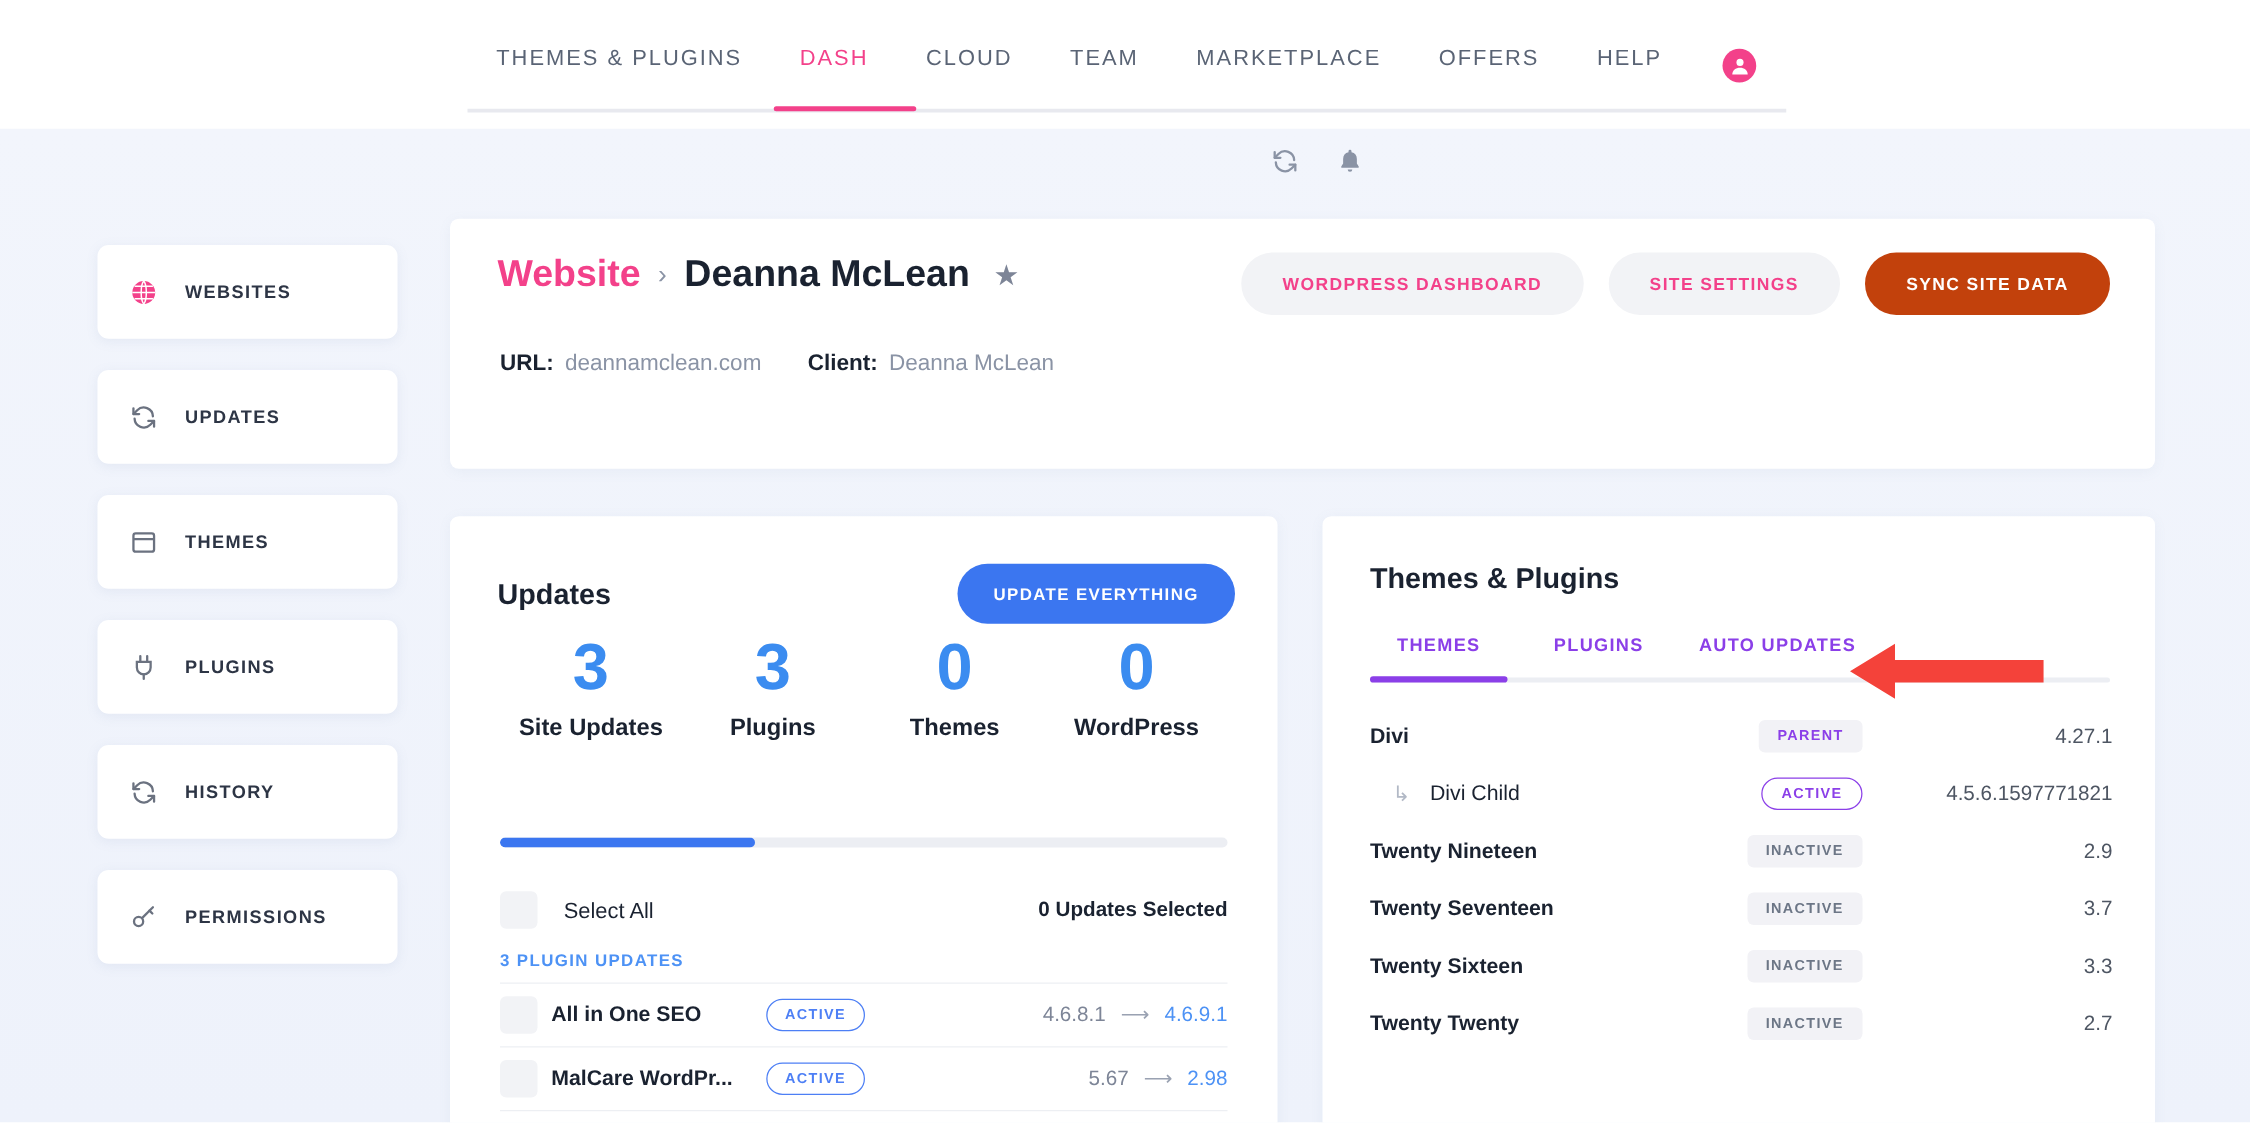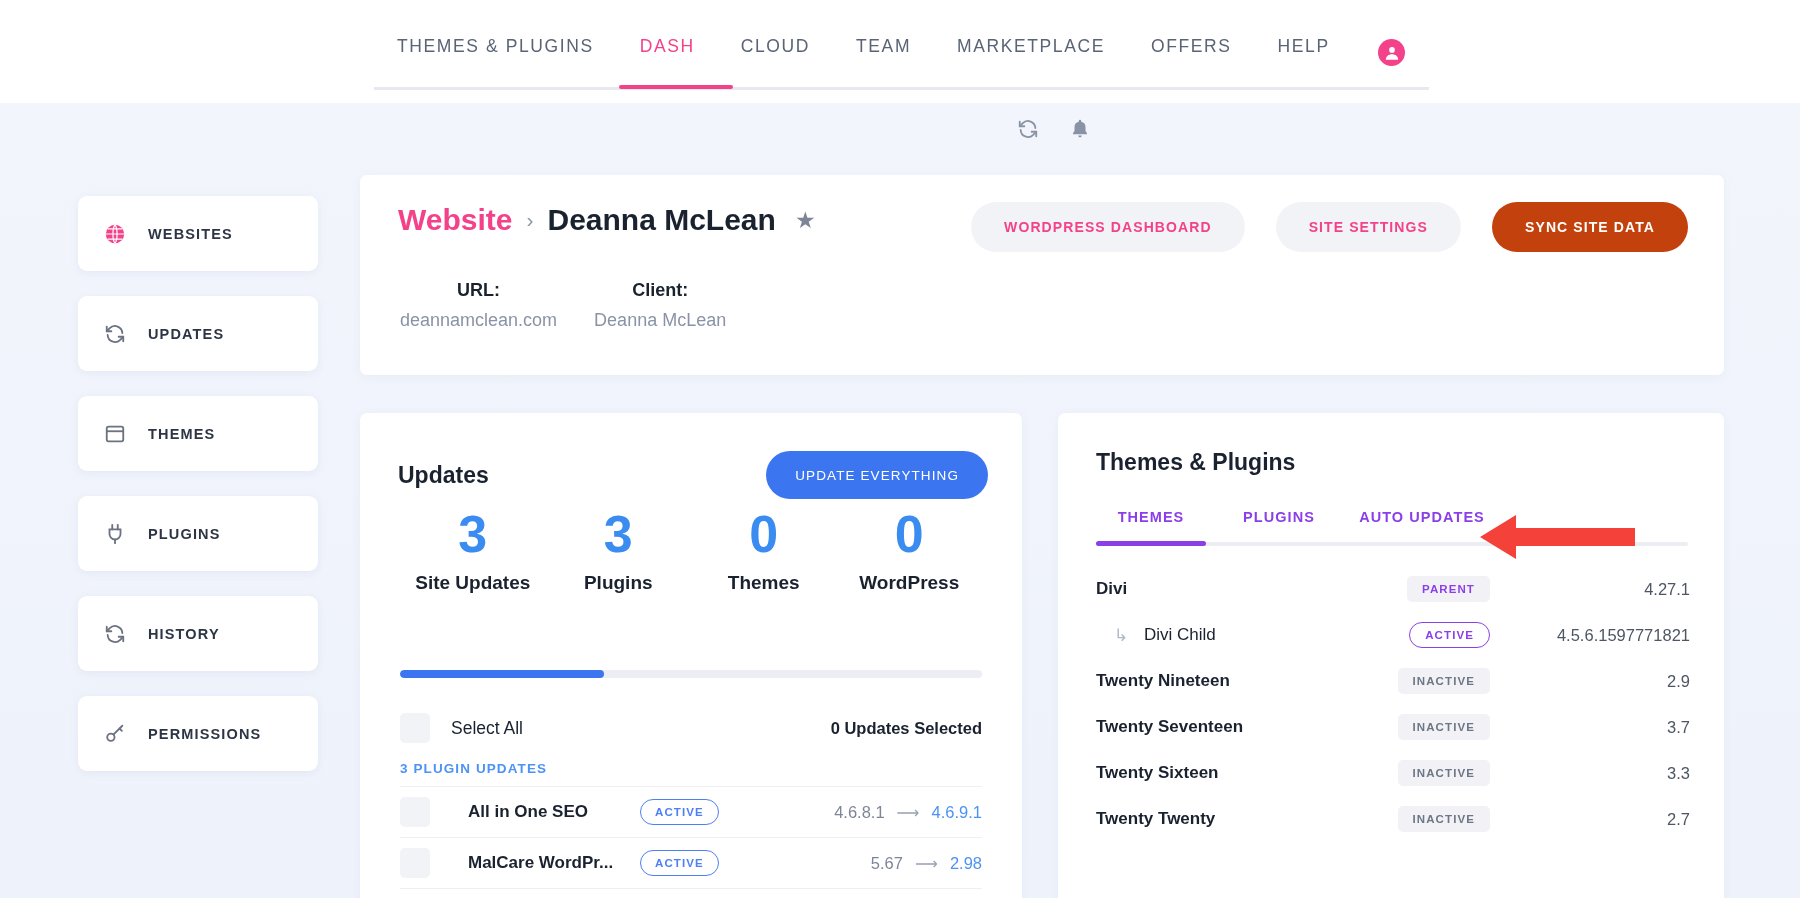--- a/index.html
+++ b/index.html
@@ -85,27 +85,27 @@
   .bc-website { font-size: 30px; font-weight: 700; color: #f3418a; cursor: pointer; }
   .bc-sep { font-size: 21px; color: #8a93a5; font-weight: 400; }
   .bc-title { font-size: 30px; font-weight: 700; color: #1a2230; }
   .bc-star { font-size: 23px; color: #7d8597; margin-left: 5px; cursor: pointer; }
 
   .site-meta {
     position: absolute; left: 40px; top: 105px;
     display: flex; align-items: center; gap: 37px;
     font-size: 18px;
   }
-  .meta-group { display: flex; align-items: center; gap: 9px; flex-direction: column; }
+  .meta-group { display: flex; align-items: flex-end; gap: 9px; }
   .meta-k { font-weight: 700; color: #1a2230; }
   .meta-v { color: #8a93a5; }
 
   .site-actions {
     position: absolute; right: 36px; top: 27px;
-    display: flex; align-items: center; gap: 31px;
+    display: flex; align-items: center; gap: 20px;
   }
   .btn {
     border: none; border-radius: 26px; cursor: pointer;
     font-family: inherit; font-size: 14px; font-weight: 700; letter-spacing: 1.1px;
     height: 50px; padding: 0 33px; white-space: nowrap;
   }
   .btn-ghost { background: #f2f3f6; color: #f3418a; }
   .btn-pink  { background: #c2410c; color: #ffffff; }
 
   
@@ -117,21 +117,21 @@
   .tp-card      { left: 1058px; top: 413px; width: 666px; height: 510px; }
 
   .card-head {
     position: absolute; left: 38px; top: 38px; right: 34px;
     display: flex; align-items: center; justify-content: space-between;
   }
   .card-title { font-size: 23px; font-weight: 700; color: #1a2230; }
   .btn-blue {
     background: #3b76f0; color: #fff; border: none; border-radius: 26px;
     height: 48px; padding: 0 29px; cursor: pointer;
-    font-family: inherit; font-size: 13.5px; font-weight: 400; letter-spacing: 1.1px;
+    font-family: inherit; font-size: 13.5px; font-weight: 700; letter-spacing: 1.1px;
   }
 
   
   .stats {
     position: absolute; left: 40px; top: 94px; width: 582px;
     display: flex;
   }
   .stat { flex: 1; text-align: center; }
   .stat-num {
     font-size: 52px; font-weight: 700; color: #3b8cf0; line-height: 1.05;
@@ -161,21 +161,21 @@
     position: absolute; left: 40px; top: 348px;
     font-size: 13.5px; font-weight: 700; letter-spacing: 1.1px; color: #4d92f5;
   }
 
   .plugin-list { position: absolute; left: 40px; top: 373px; width: 582px; }
   .plugin-row {
     height: 51px; display: flex; align-items: center;
     border-top: 1px solid #edeff3;
   }
   .plugin-name {
-    margin-left: 38px; width: 172px; font-size: 17px; font-weight: 700; color: #1a2230;
+    margin-left: 11px; width: 172px; font-size: 17px; font-weight: 700; color: #1a2230;
     white-space: nowrap; overflow: hidden;
   }
   .badge {
     font-size: 11.5px; font-weight: 700; letter-spacing: 1.1px;
     padding: 6px 14px; border-radius: 14px;
   }
   .badge-active-blue { border: 1.4px solid #4d7ff5; color: #4d7ff5; background: #fff; }
   .ver-wrap {
     margin-left: auto; display: flex; align-items: center; gap: 12px;
     font-size: 16.5px;

